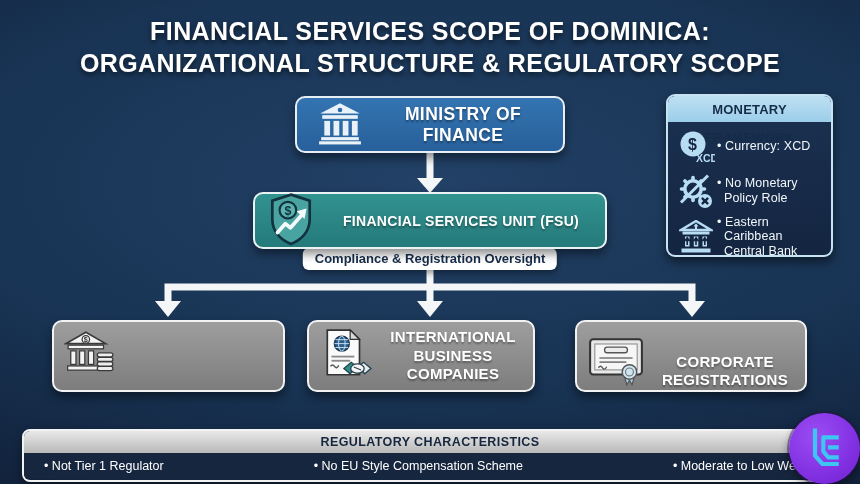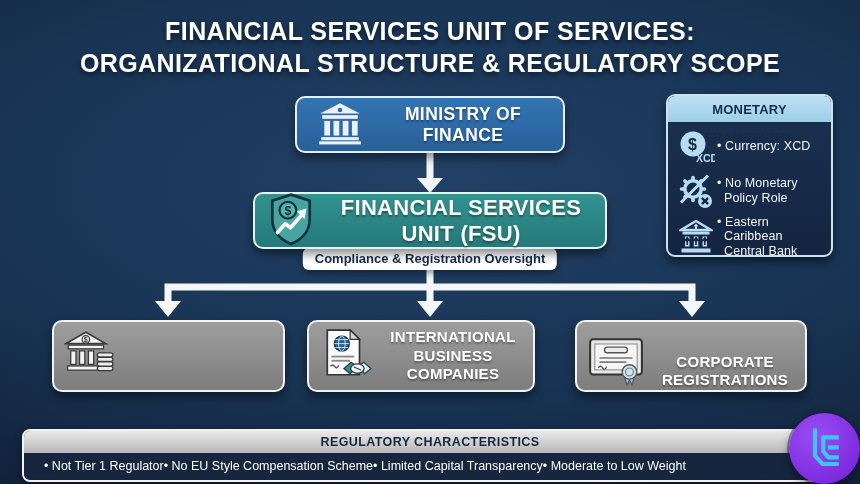--- a/index.html
+++ b/index.html
@@ -19,21 +19,21 @@
              text-shadow:0 2px 2px rgba(0,0,0,.35);}
 
   #ministry-box{left:295px;top:96px;width:270px;height:57px;
     background:linear-gradient(#3374b1,#28609b);border:2.5px solid #e8eef6;
     padding-left:20px;}
   #ministry-box .lbl{font-size:17.5px;letter-spacing:.4px;}
 
   #fsu-box{left:253px;top:192px;width:354px;height:57px;z-index:2;
     background:linear-gradient(#31938f,#25797a);border:2.5px solid #eaf3f3;
     padding-left:10px;}
-  #fsu-box .lbl{font-size:22px;letter-spacing:.3px;}
+  #fsu-box .lbl{font-size:14px;letter-spacing:.3px;}
 
   #fsu-sub{position:absolute;left:430px;top:248px;transform:translateX(-50%);
     z-index:1;background:#ffffff;color:#152c4a;font-size:13px;font-weight:600;
     padding:3px 12px 4px;border-radius:6px;white-space:nowrap;
     box-shadow:0 3px 6px rgba(0,0,0,.4);}
 
   .branch{top:320px;height:72px;background:linear-gradient(#9e9e9e,#7d7d7d);
     border:2.5px solid #f2f2f2;padding-left:10px;}
   .branch .lbl{font-size:15px;line-height:1.25;letter-spacing:.3px;}
   #branch-nbfi{left:52px;width:233px;}
@@ -54,35 +54,35 @@
   .mf-text{color:#f2f7fb;font-size:12.5px;font-weight:500;line-height:1.15;
     padding-left:8px;text-indent:-7px;letter-spacing:.1px;}
 
   #reg-bar{position:absolute;left:22px;top:410px;width:816px;height:53px;
     box-sizing:border-box;border:2.5px solid #f2f2f2;border-radius:8px;
     overflow:hidden;box-shadow:0 4px 8px rgba(0,0,0,.45);margin-top:19px;}
   #reg-header{height:22px;line-height:22px;text-align:center;
     background:linear-gradient(#e9e9e9,#b8b8b8);color:#15263e;
     font-size:12.5px;font-weight:700;letter-spacing:.4px;}
   #reg-body{height:26px;background:#16263e;display:flex;align-items:center;
-    justify-content:flex-start;padding:0 20px;}
+    justify-content:space-between;padding:0 20px;}
   .reg-item{color:#ffffff;font-size:12.5px;font-weight:500;white-space:nowrap;}
 
   #brand-logo{position:absolute;left:789px;top:413px;width:71px;height:71px;
     border-radius:50%;z-index:5;
     background:radial-gradient(circle at 38% 32%, #9a4df2 0%, #8433e4 55%, #6f1fd0 100%);
     box-shadow:0 0 0 2px rgba(40,20,80,.45), 0 4px 10px rgba(0,0,0,.5);
     display:flex;align-items:center;justify-content:center;}
 </style>
 </head>
 <body>
 
 <div id="stage">
 
-  <div class="ttl" id="title1">FINANCIAL SERVICES UNIT OF SERVICES:</div>
+  <div class="ttl" id="title1">FINANCIAL SERVICES SCOPE OF DOMINICA:</div>
   <div class="ttl" id="title2">ORGANIZATIONAL STRUCTURE &amp; REGULATORY SCOPE</div>
 
   <svg id="connectors" width="860" height="484">
     <g fill="#f5f6f8" stroke="#f5f6f8">
       <path d="M430 150 L430 179" fill="none" stroke-width="7"></path>
       <polygon points="417,178 443,178 430,193" stroke="none"></polygon>
       <path d="M430 266 L430 287" fill="none" stroke-width="7"></path>
       <path d="M168 302 L168 287 L692 287 L692 302" fill="none" stroke-width="7"></path>
       <path d="M430 287 L430 302" fill="none" stroke-width="7"></path>
       <polygon points="155,301 181,301 168,317" stroke="none"></polygon>
@@ -252,21 +252,20 @@
       </span>
       <span class="mf-text">• Eastern Caribbean Central Bank</span>
     </div>
   </div>
 
   <div id="reg-bar">
     <div id="reg-header">REGULATORY CHARACTERISTICS</div>
     <div id="reg-body">
       <span class="reg-item">• Not Tier 1 Regulator</span>
       <span class="reg-item">• No EU Style Compensation Scheme</span>
-      <span class="reg-item">• Limited Capital Transparency</span>
       <span class="reg-item">• Moderate to Low Weight</span>
     </div>
   </div>
 
   <div id="brand-logo">
     <svg width="50" height="50" viewBox="0 0 60 60">
       <g fill="none" stroke="#3ec6f2" stroke-width="5" stroke-linejoin="round" stroke-linecap="square">
         <path d="M18 8 V38 L27 48 H44"></path>
         <path d="M44 16 H28 V33 L34 40 H44 M44 28 H36"></path>
       </g>

